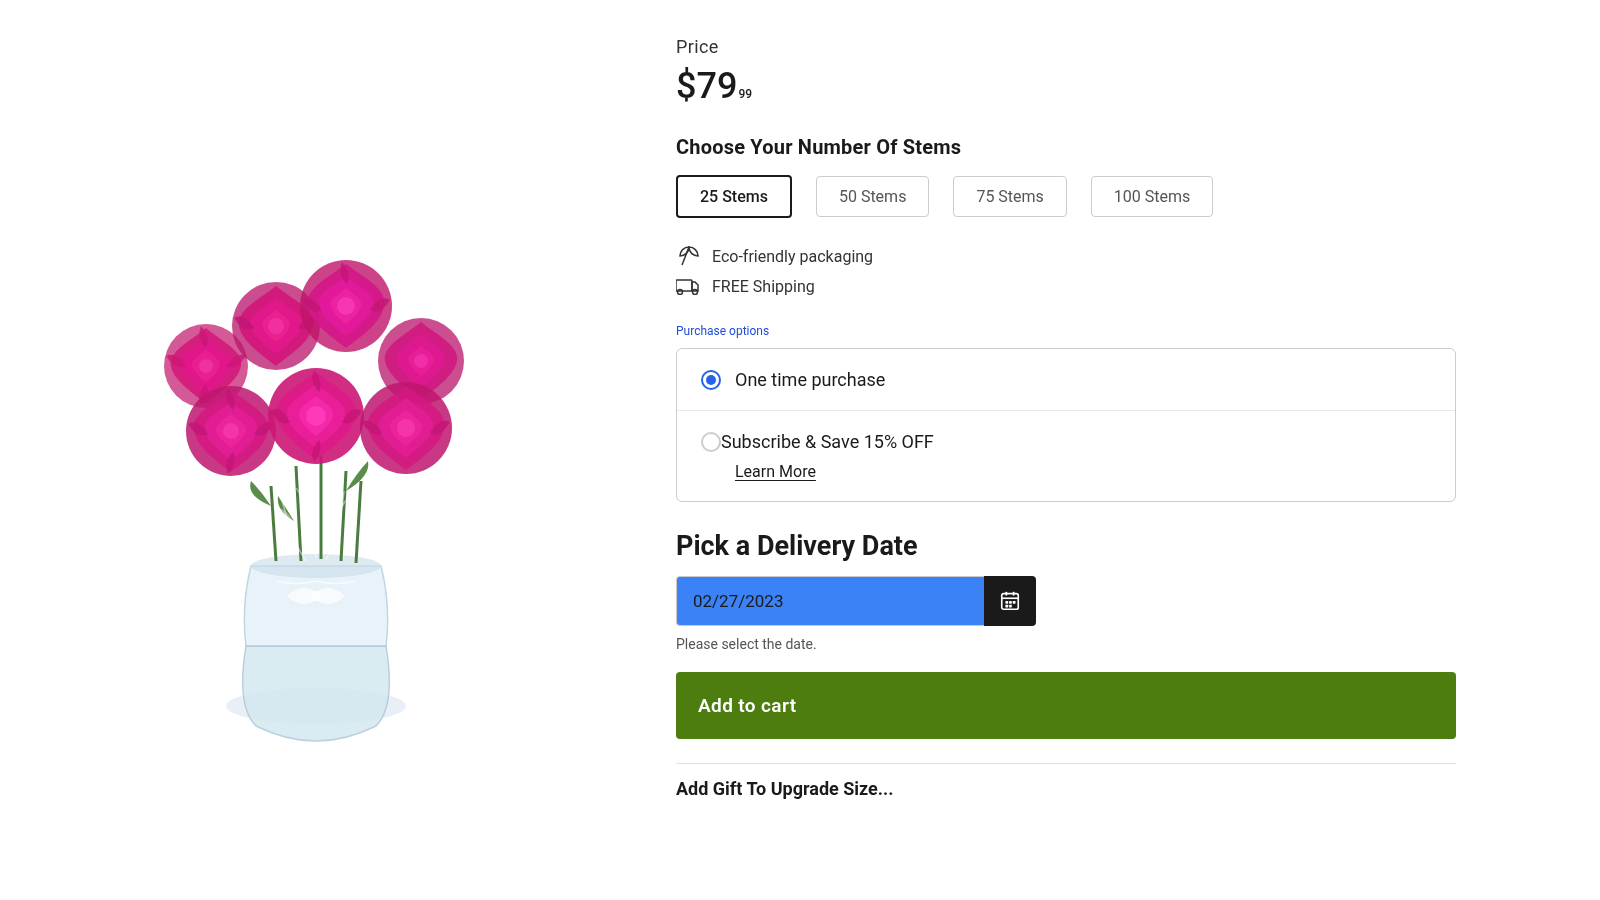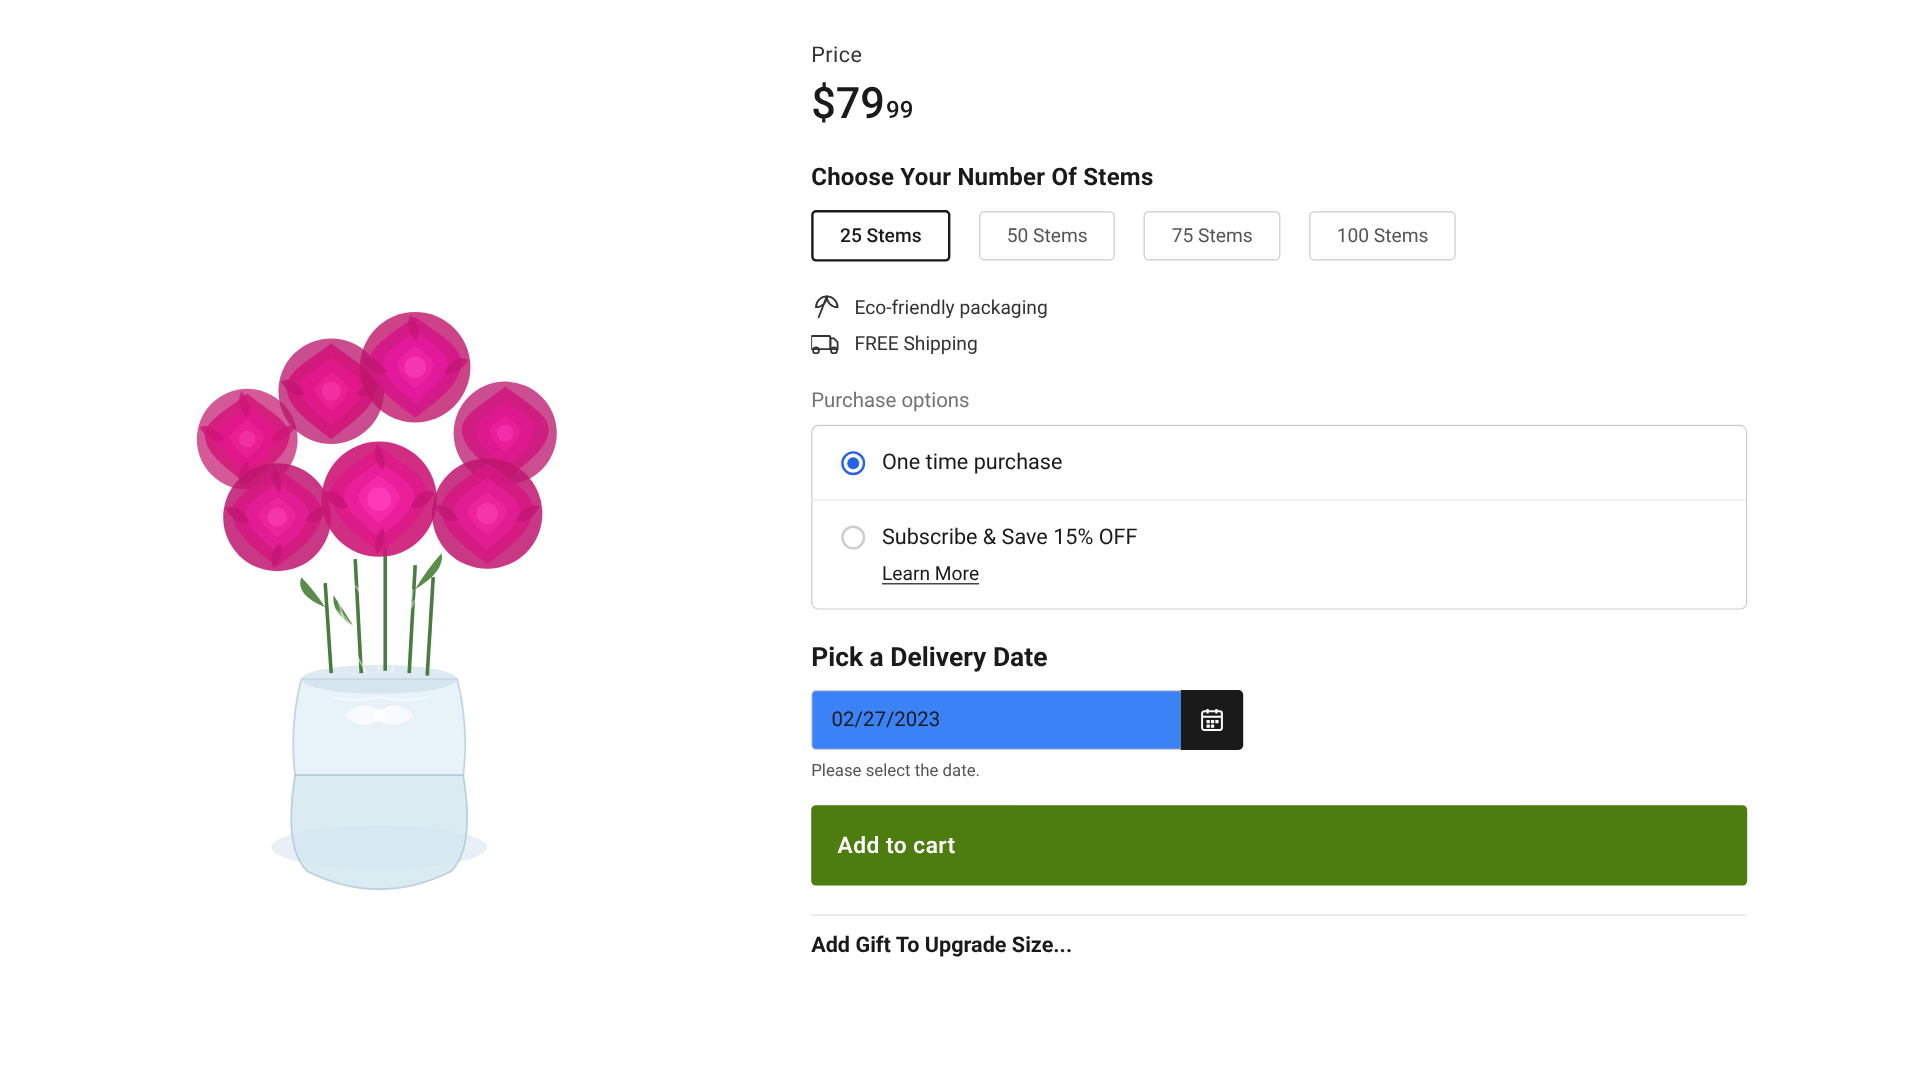--- a/index.html
+++ b/index.html
@@ -69,21 +69,21 @@
       display: flex;
       align-items: baseline;
       gap: 1px;
     }
 
     .price-main {
       font-size: 36px;
     }
 
     .price-cents {
-      font-size: 20px;
+      font-size: 12px;
       vertical-align: super;
     }
 
     
     .section-label {
       font-size: 20px;
       font-weight: 700;
       color: #1a1a1a;
       margin-bottom: 16px;
       letter-spacing: 0.01em;
@@ -138,22 +138,22 @@
       width: 26px;
       height: 20px;
       display: flex;
       align-items: center;
       justify-content: center;
       flex-shrink: 0;
     }
 
     
     .purchase-options-label {
-      font-size: 17px;
-      color: #737373;
+      font-size: 12px;
+      color: #1d4ed8;
       margin-bottom: 10px;
       font-weight: 400;
     }
 
     .purchase-options-box {
       border: 1.5px solid #ccc;
       border-radius: 6px;
       overflow: hidden;
       margin-bottom: 28px;
     }
@@ -173,21 +173,20 @@
 
     .purchase-option-row.has-learn-more {
       flex-direction: column;
       align-items: flex-start;
       gap: 10px;
     }
 
     .purchase-option-row-inner {
       display: flex;
       align-items: center;
-      gap: 14px;
     }
 
     .radio-btn {
       width: 20px;
       height: 20px;
       border-radius: 50%;
       border: 2px solid #ccc;
       display: flex;
       align-items: center;
       justify-content: center;
@@ -218,21 +217,21 @@
       color: #1a1a1a;
       text-decoration: underline;
       text-underline-offset: 3px;
       cursor: pointer;
       margin-left: 34px;
       font-weight: 400;
     }
 
     
     .delivery-label {
-      font-size: 22px;
+      font-size: 27px;
       font-weight: 700;
       color: #1a1a1a;
       margin-bottom: 14px;
     }
 
     .date-input-row {
       display: flex;
       align-items: stretch;
       margin-bottom: 10px;
       width: 360px;

